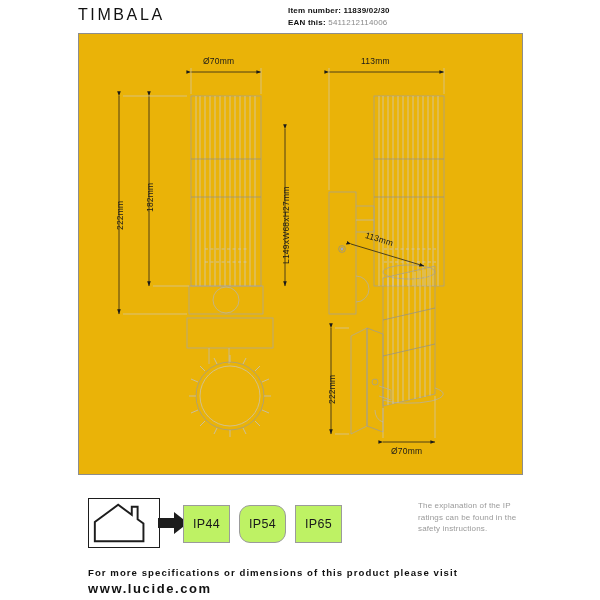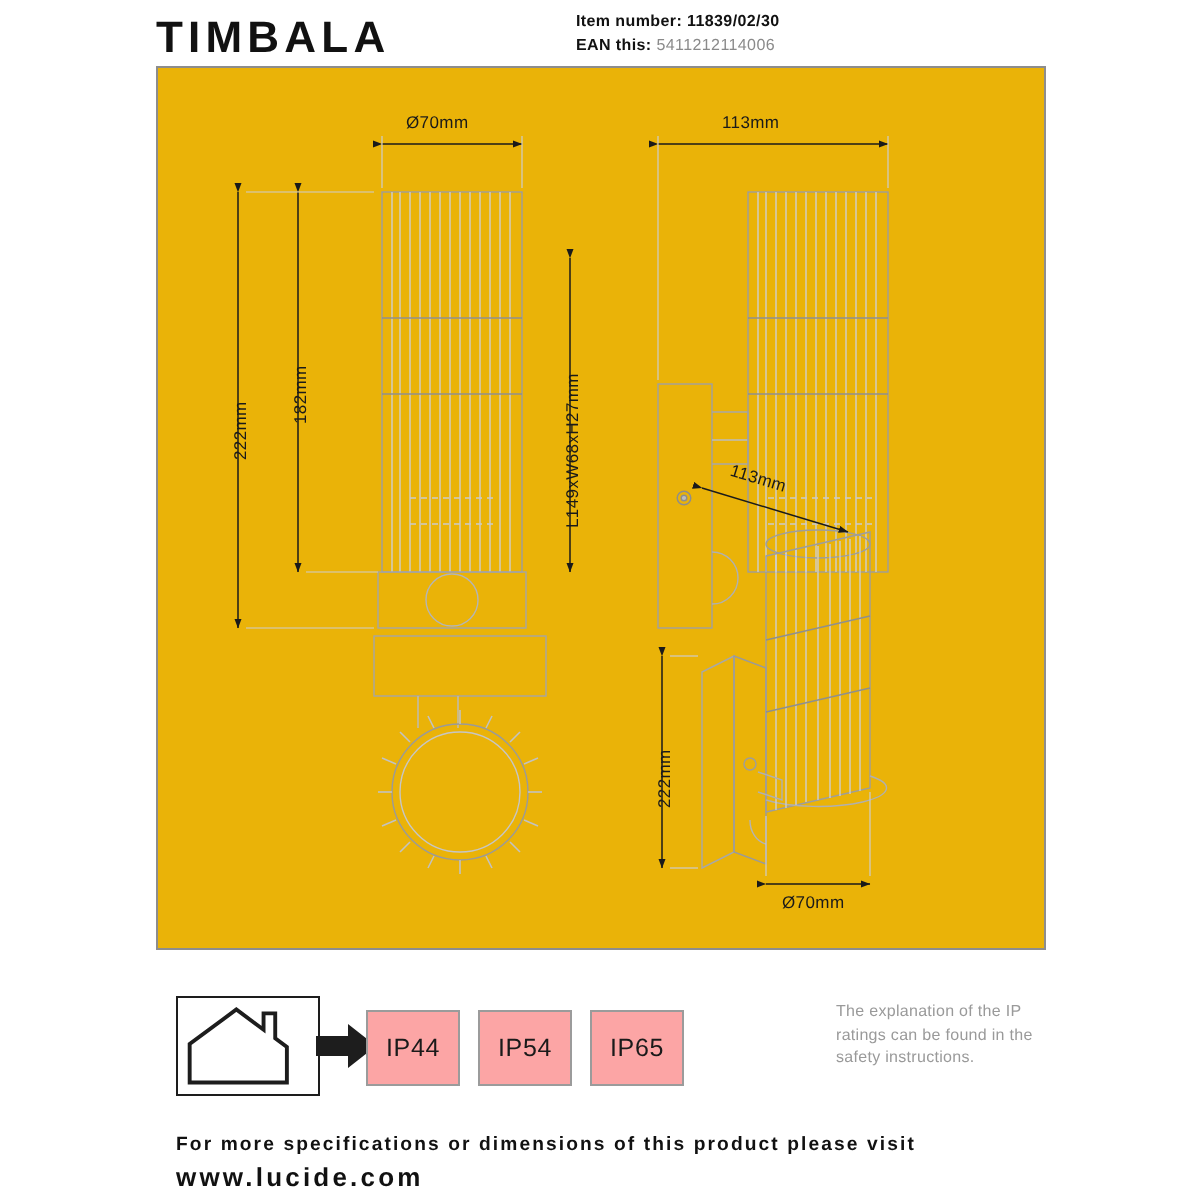--- a/index.html
+++ b/index.html
@@ -18,22 +18,22 @@
   .page {
     position: absolute;
     left: 0; top: 0;
     width: 600px; height: 600px;
   }
 
   
   .brand {
     position: absolute;
     left: 78px; top: 6px;
-    font-size: 22px;
-    font-weight: 700;
+    font-size: 16px;
+    font-weight: 400;
     letter-spacing: 2.6px;
     color: #111111;
     white-space: nowrap;
   }
   .codes {
     position: absolute;
     left: 288px; top: 5px;
     font-size: 8px;
     line-height: 11.5px;
     letter-spacing: .2px;
@@ -82,30 +82,30 @@
     position: absolute;
     left: 158px; top: 512px;
     width: 30px; height: 22px;
   }
   .ip-box {
     position: absolute;
     top: 505px;
     width: 47px; height: 38px;
     border: 1.5px solid #9b9b9b;
     box-sizing: border-box;
-    background: #fca5a5;
+    background: #bef264;
     display: flex;
     align-items: center;
     justify-content: center;
     font-size: 12.5px;
     letter-spacing: .3px;
     color: #1a1a1a;
   }
   .ip-box.b0 { left: 183px; }
-  .ip-box.b1 { left: 239px; }
+  .ip-box.b1 { left: 239px; border-radius: 11px; }
   .ip-box.b2 { left: 295px; }
   .ip-box.b3 { left: 351px; }
 
   .ip-note {
     position: absolute;
     left: 418px; top: 500px;
     width: 118px;
     font-size: 8px;
     line-height: 11.5px;
     color: #9a9a9a;

